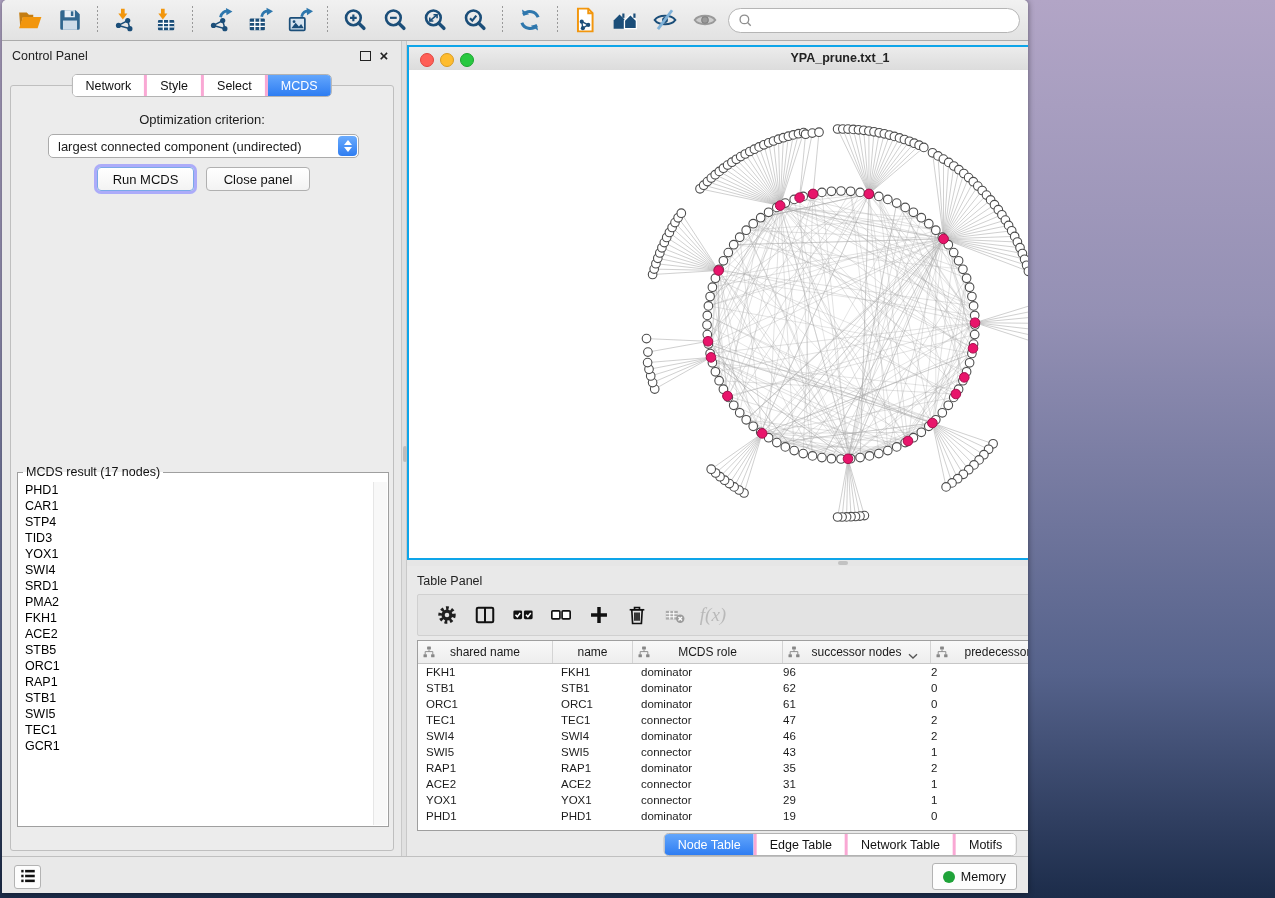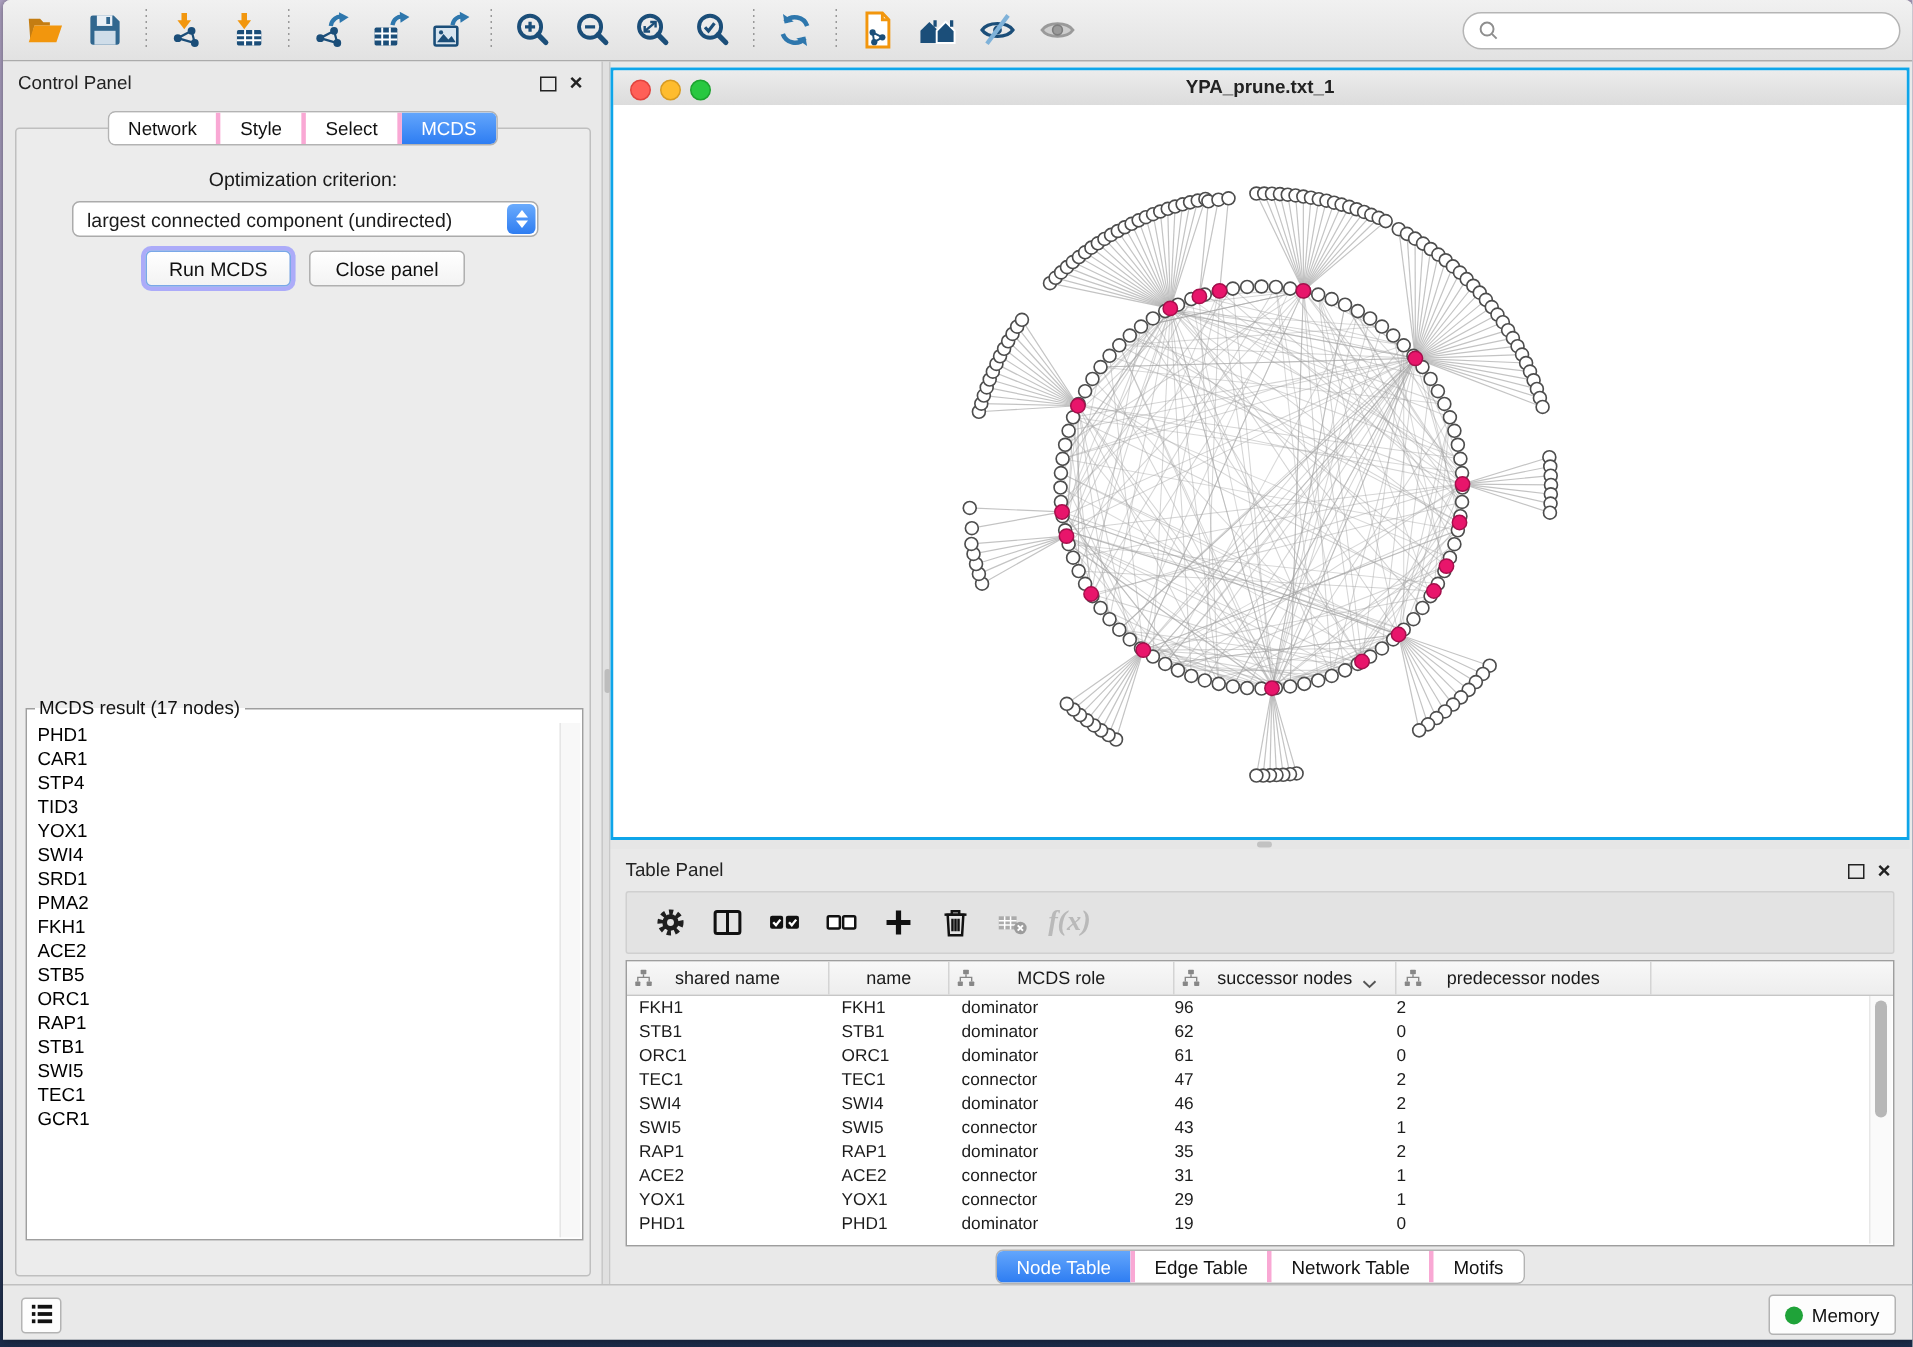--- a/index.html
+++ b/index.html
@@ -2,21 +2,21 @@
 <html><head>
 <meta charset="utf-8">
 <style>
   html,body{margin:0;padding:0;}
   body{
     width:1275px;height:898px;position:relative;overflow:hidden;
     font-family:"Liberation Sans","DejaVu Sans",sans-serif;color:#1c1c1c;
     background:linear-gradient(180deg,#b2a5c6 0%,#9490b4 35%,#55628b 75%,#1c2c4a 100%);
   }
   #window{
-    position:absolute;left:2px;top:0;width:1273px;height:893px;
+    position:absolute;left:2px;top:0;width:1026px;height:893px;
     background:#e9e9e9;border-radius:5px 5px 0 0;overflow:hidden;
     box-shadow:0 0 6px rgba(0,0,0,.45);
   }
   
   #toolbar{
     position:absolute;left:0;top:0;right:0;height:41px;
     background:linear-gradient(#f1f1f1,#e2e2e2);border-bottom:1px solid #ababab;
     display:flex;align-items:center;padding-left:8px;box-sizing:border-box;
   }
   .tbtn{width:40px;height:34px;border:none;background:transparent;display:flex;
@@ -81,21 +81,21 @@
   #tl-yellow{left:31px;background:#febc2e;border:0.5px solid #d89b22;}
   #tl-green{left:51px;background:#28c840;border:0.5px solid #1da32f;}
   #net-title{position:absolute;width:100%;text-align:center;font-size:12.5px;font-weight:bold;line-height:22px;color:#222;}
   #net-canvas{position:absolute;left:0;top:23px;right:0;bottom:0;background:#fff;}
   
   #table-panel{position:absolute;left:405px;top:566px;width:866px;height:290px;background:#e9e9e9;}
   #tp-float{right:28px;} #tp-close{right:9px;}
   #tp-toolbar{position:absolute;left:10px;right:10px;top:28px;height:42px;background:#e3e3e3;
     border:1px solid #d0d0d0;border-radius:2px;display:flex;align-items:center;padding-left:12px;box-sizing:border-box;gap:4px;}
   .ttbtn{width:34px;height:32px;border:none;background:transparent;display:flex;align-items:center;
-    justify-content:center;padding:0;cursor:pointer;font-weight:bold;}
+    justify-content:center;padding:0;cursor:pointer;}
   .ttbtn svg{width:22px;height:22px;}
   .ttbtn.disabled{cursor:default;}
   .fxtxt{font-family:"Liberation Serif","DejaVu Serif",serif;font-style:italic;font-size:19px;color:#b9b9b9;}
   #tp-table{position:absolute;left:10px;right:10px;top:74px;height:191px;background:#fff;
     border:1px solid #9e9e9e;box-sizing:border-box;overflow:hidden;}
   .t-head{display:flex;height:22px;background:linear-gradient(#f8f8f8,#ededed);border-bottom:1px solid #c6c6c6;}
   .t-hcell{position:relative;display:flex;align-items:center;justify-content:center;
     border-right:1px solid #d4d4d4;font-size:12px;color:#1a1a1a;box-sizing:border-box;}
   .t-hcell .tree{position:absolute;left:5px;top:5px;width:12px;height:12px;}
   .t-hcell .sortch{position:absolute;right:12px;top:8px;width:10px;height:7px;}

